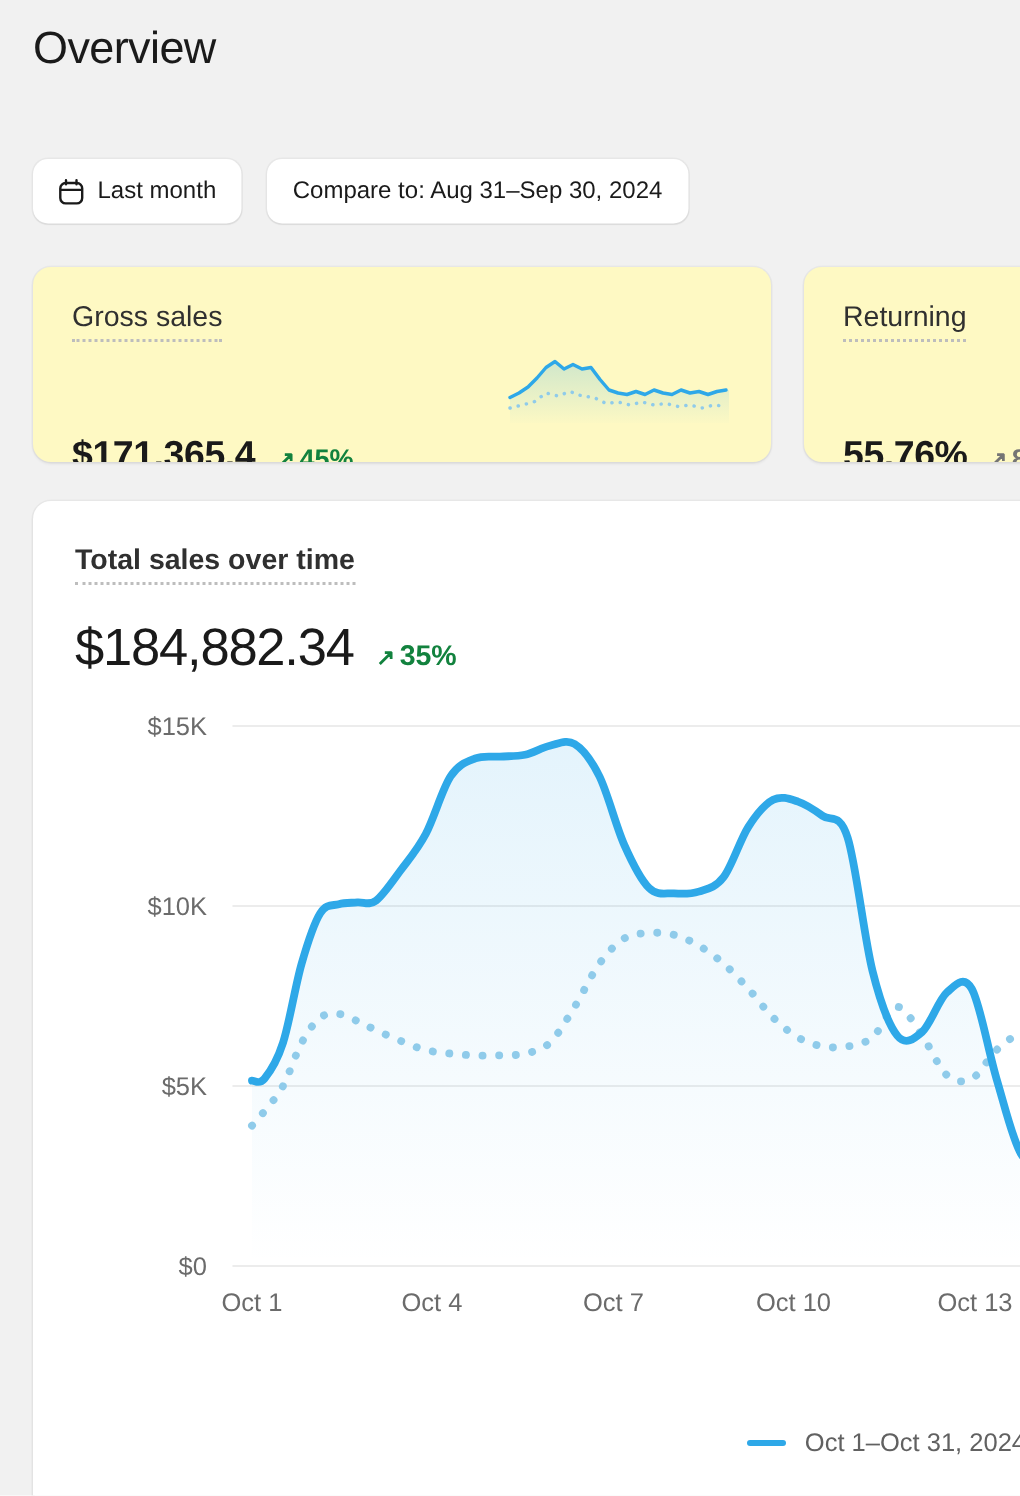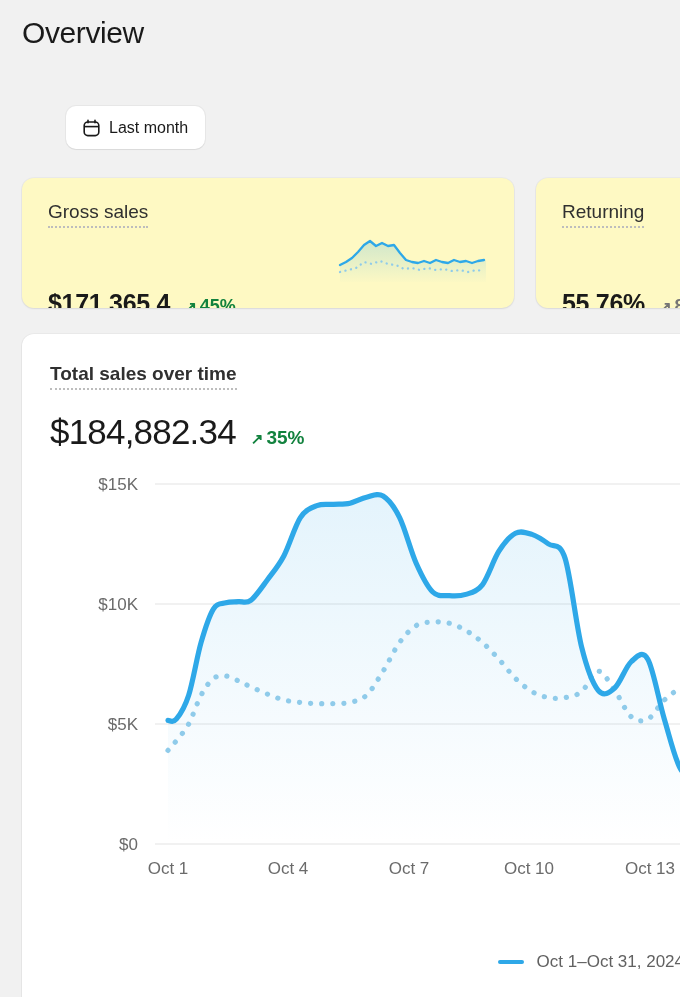--- a/index.html
+++ b/index.html
@@ -28,21 +28,20 @@
     color: #1a1a1a;
   }
 
   
   .filter-bar {
     position: absolute;
     left: 22px; top: 106px;
     display: flex;
     align-items: center;
     gap: 17px;
-    margin-left: 44px;
   }
   .pill {
     display: inline-flex;
     align-items: center;
     gap: 9px;
     height: 43px;
     padding: 0 17px;
     background: #ffffff;
     border-radius: 10px;
     font-size: 16px;
@@ -186,20 +185,23 @@
   <div class="filter-bar">
     <div class="pill">
       <span class="cal-icon">
         <svg viewBox="0 0 17 18" width="17" height="18" fill="none">
           <rect x="1.2" y="3" width="14.6" height="13.6" rx="3.6" stroke="#1a1a1a" stroke-width="1.6"></rect>
           <path d="M1.4 7.6h14.2" stroke="#1a1a1a" stroke-width="1.6"></path>
           <path d="M5 1.2v2.6M12 1.2v2.6" stroke="#1a1a1a" stroke-width="1.6" stroke-linecap="round"></path>
         </svg>
       </span>
       <span>Last month</span>
+    </div>
+    <div class="pill">
+      <span>Compare to: Aug 31–Sep 30, 2024</span>
     </div>
   </div>
 
   <div class="kpi-row">
 
     <div class="kpi-card first">
       <div class="kpi-label">Gross sales</div>
       <div class="kpi-row2">
         <span class="kpi-value">$171,365.4</span>
         <span class="delta">

